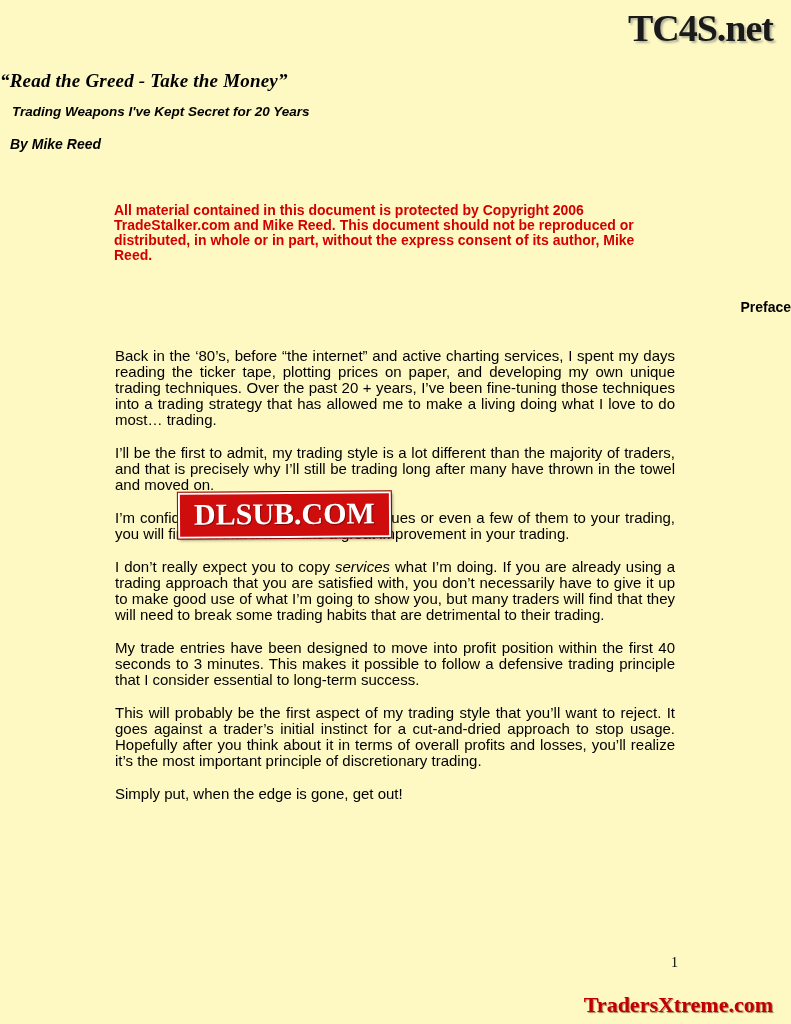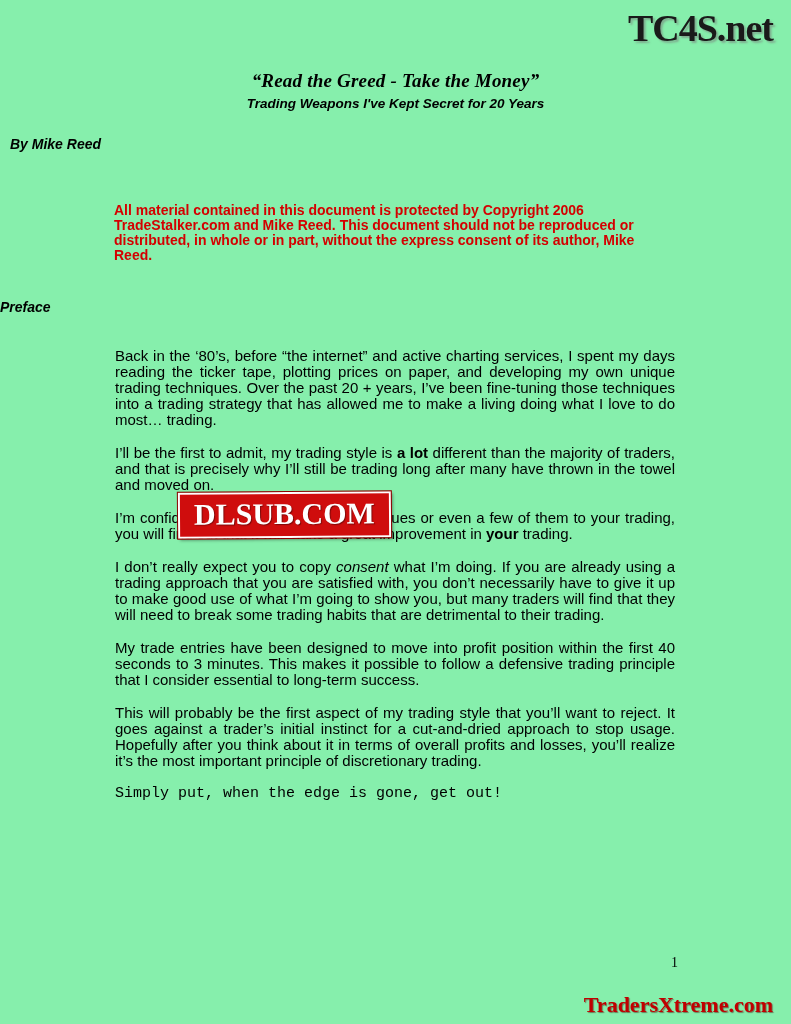--- a/index.html
+++ b/index.html
@@ -12,21 +12,21 @@
     height: 1024px;
     position: relative;
     font-family: "Liberation Sans", sans-serif;
     color: #000000;
     overflow: hidden;
   }
 
   .page {
     position: absolute;
     inset: 0;
-    background: #86efac;
+    background: #fef9c3;
   }
 
   
   .wm-top {
     position: absolute;
     top: 6px;
     right: 18px;
     font-family: "Liberation Serif", serif;
     font-weight: bold;
     font-size: 38px;
@@ -34,36 +34,35 @@
     color: #1a1a1a;
     text-shadow: 2px 2px 2px rgba(120,120,120,0.55);
   }
 
   
   .title-block {
     position: absolute;
     top: 70px;
     left: 0;
     width: 100%;
-    text-align: center;
   }
   .doc-title {
     font-family: "Liberation Serif", serif;
     font-weight: bold;
     font-style: italic;
     font-size: 19px;
     margin: 0 0 4px 0;
     letter-spacing: 0.2px;
   }
   .doc-subtitle {
     font-family: "Liberation Sans", sans-serif;
     font-weight: bold;
     font-style: italic;
     font-size: 13.5px;
-    margin: 0;
+    margin: 12px;
   }
 
   .author-block {
     position: absolute;
     top: 135px;
     left: 0;
     width: 100%;
     font-family: "Liberation Sans", sans-serif;
     font-weight: bold;
     font-style: italic;
@@ -85,43 +84,42 @@
     line-height: 15px;
     text-align: left;
   }
 
   
   .preface-heading {
     position: absolute;
     top: 299px;
     left: 0;
     width: 100%;
-    text-align: left;
-    font-family: "Liberation Sans", sans-serif;
-    font-weight: bold;
-    font-style: italic;
+    text-align: right;
+    font-family: "Liberation Sans", sans-serif;
+    font-weight: bold;
     font-size: 14px;
   }
 
   
   .body-copy {
     position: absolute;
     top: 348px;
     left: 115px;
     width: 560px;
     font-family: "Liberation Sans", sans-serif;
     font-size: 15px;
     line-height: 16px;
     text-align: justify;
   }
   .body-copy p {
     margin: 0 0 17px 0;
   }
-  .body-copy p:last-child { margin-bottom: 0; font-family: Liberation Mono, monospace; }
-  .body-copy b { font-weight: bold; }
+  .body-copy p:last-child { margin-bottom: 0; }
+  .body-copy b { font-weight: normal; }
   .body-copy i { font-style: italic; }
 
   
   .wm-mid {
     position: absolute;
     top: 492px;
     left: 178px;
     background: #cf0d0d;
     border: 2px solid #ffffff;
     outline: 1px solid #8f0000;
@@ -176,21 +174,21 @@
   </div>
 
   <div class="copyright">All material contained in this document is protected by Copyright 2006 TradeStalker.com and Mike Reed. This document should not be reproduced or distributed, in whole or in part, without the express consent of its author, Mike Reed.</div>
 
   <div class="preface-heading">Preface</div>
 
   <div class="body-copy">
     <p>Back in the ‘80’s, before “the internet” and active charting services, I spent my days reading the ticker tape, plotting prices on paper, and developing my own unique trading techniques.  Over the past 20 + years, I’ve been fine-tuning those techniques into a trading strategy that has allowed me to make a living doing what I love to do most… trading.</p>
     <p>I’ll be the first to admit, my trading style is <b>a lot</b> different than the majority of traders, and that is precisely why I’ll still be trading long after many have thrown in the towel and moved on.</p>
     <p>I’m confident that if you apply my techniques or even a few of them to your trading, you will find out that it will make a great improvement in <b>your</b> trading.</p>
-    <p>I don’t really expect you to copy <i>consent</i> what I’m doing.  If you are already using a trading approach that you are satisfied with, you don’t necessarily have to give it up to make good use of what I’m going to show you, but many traders will find that they will need to break some trading habits that are detrimental to their trading.</p>
+    <p>I don’t really expect you to copy <i>services</i> what I’m doing.  If you are already using a trading approach that you are satisfied with, you don’t necessarily have to give it up to make good use of what I’m going to show you, but many traders will find that they will need to break some trading habits that are detrimental to their trading.</p>
     <p>My trade entries have been designed to move into profit position within the first 40 seconds to 3 minutes.  This makes it possible to follow a defensive trading principle that I consider essential to long-term success.</p>
     <p>This will probably be the first aspect of my trading style that you’ll want to reject.  It goes against a trader’s initial instinct for a cut-and-dried approach to stop usage.  Hopefully after you think about it in terms of overall profits and losses, you’ll realize it’s the most important principle of discretionary trading.</p>
     <p>Simply put, when the edge is gone, get out!</p>
   </div>
 
   <div class="wm-mid">
     <span>DLSUB.COM</span>
   </div>
 
   <div class="page-number">1</div>

